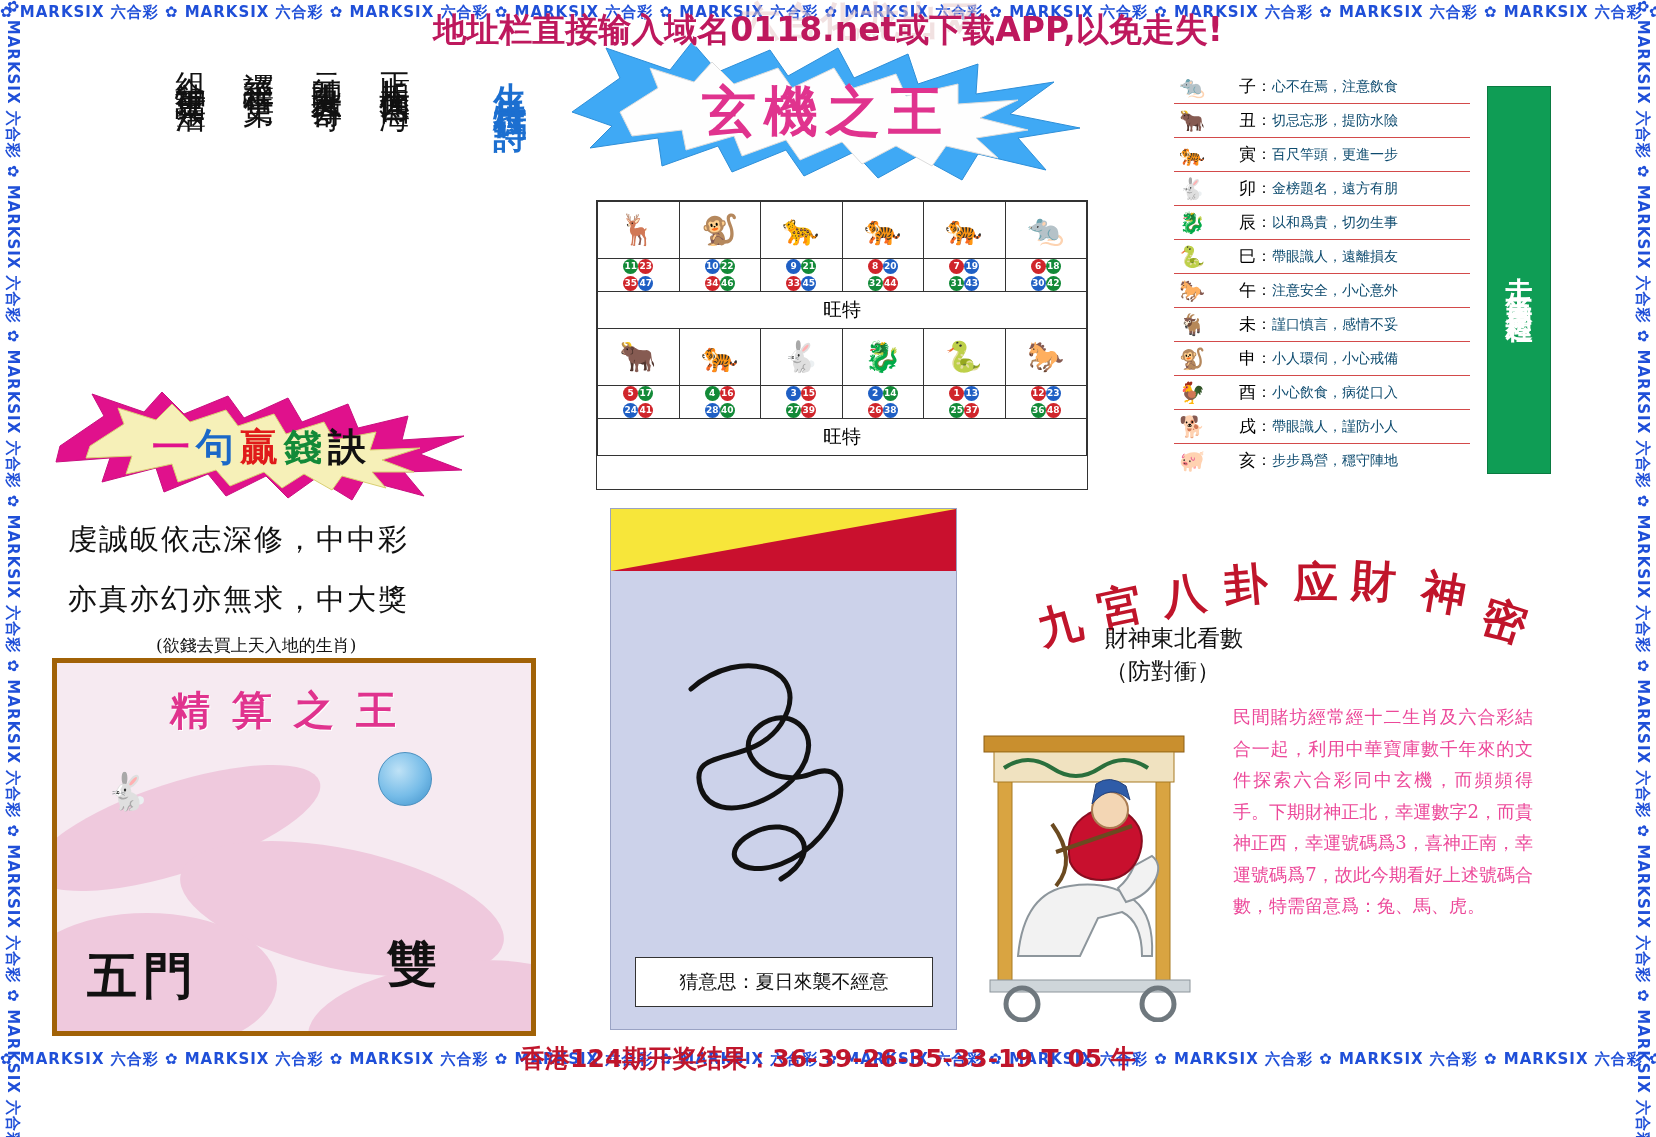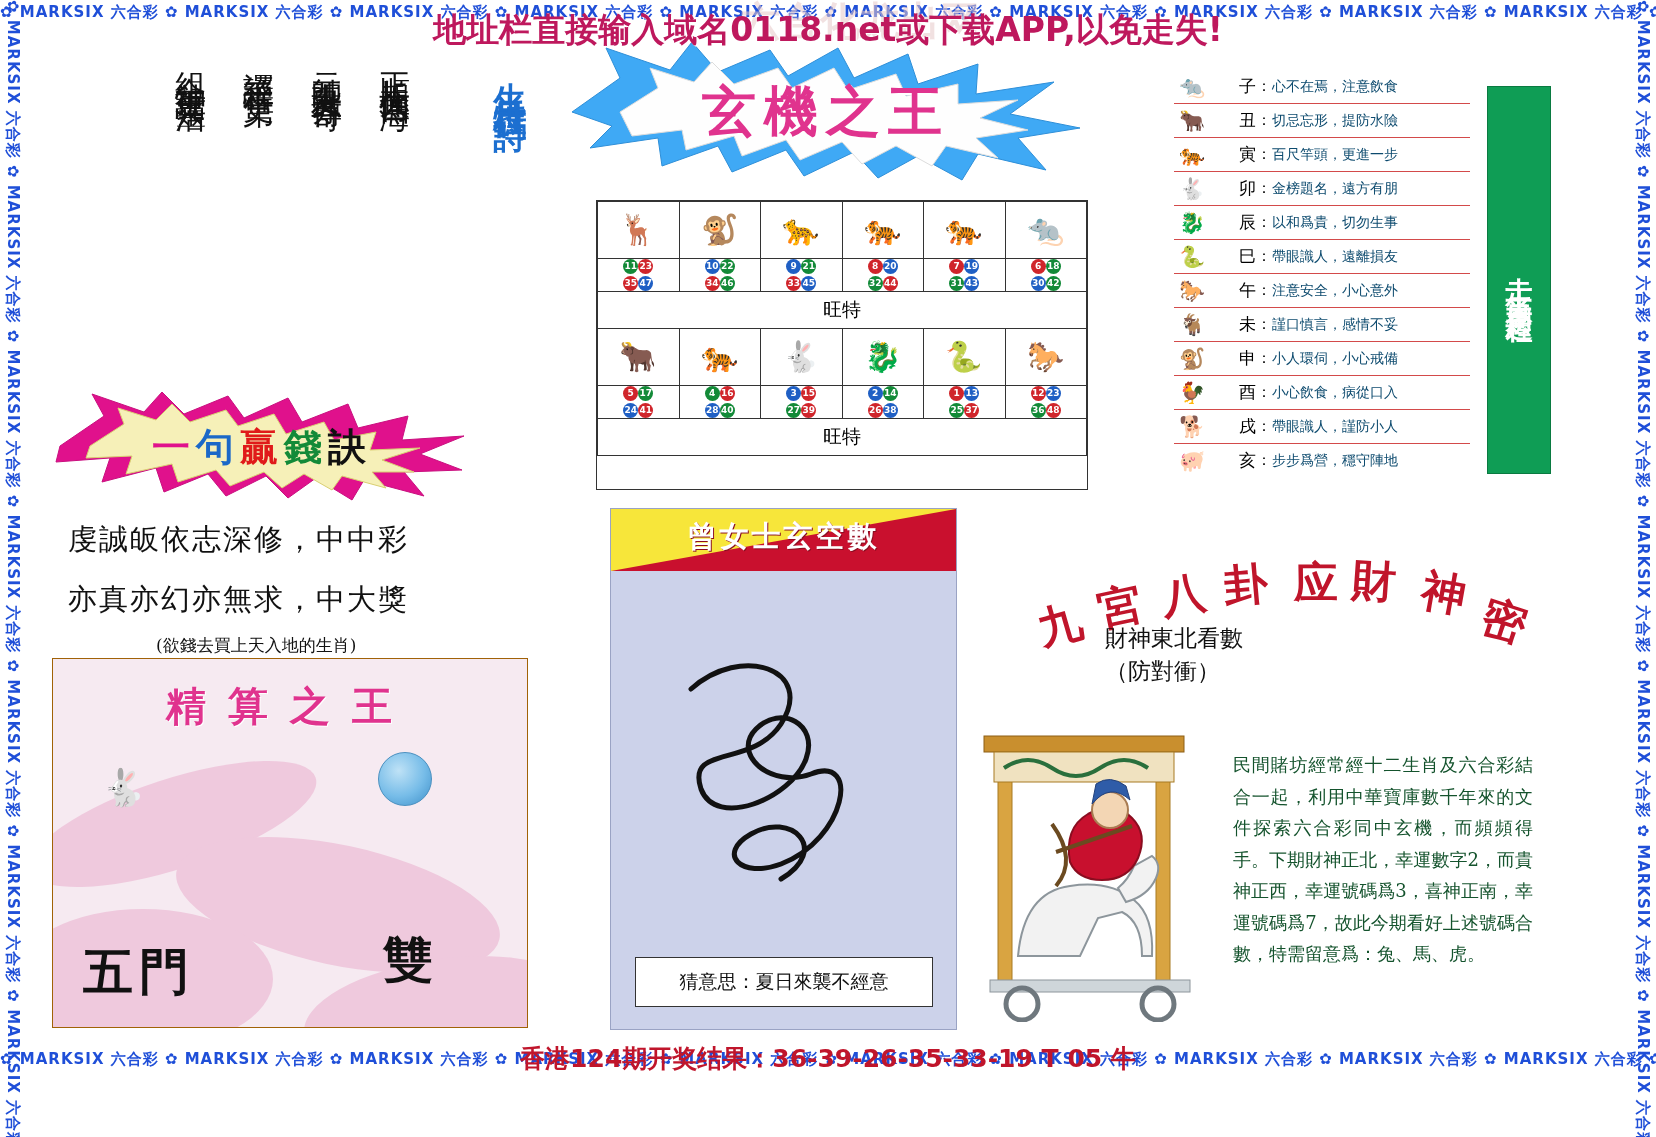--- a/index.html
+++ b/index.html
@@ -74,21 +74,21 @@
     font-size:29px;color:#111;letter-spacing:2px;
   }
   .couplet-note{
     position:absolute;font-size:17px;color:#111;
     font-family:"DejaVu Serif","Liberation Serif",serif;
   }
 
   
   .pink-panel{
     position:absolute;left:52px;top:658px;width:474px;height:368px;
-    background:#f6eaf1;border:1px solid #a16207;overflow:hidden;
+    background:#f6eaf1;border:5px solid #a16207;overflow:hidden;
   }
   .pink-blob{position:absolute;background:#efc9dd;}
   .pink-title{
     position:absolute;left:0;top:20px;width:474px;text-align:center;
     font-family:"DejaVu Serif","Liberation Serif",serif;
     font-size:40px;font-weight:bold;color:#e0338e;letter-spacing:22px;
     text-shadow:1px 1px 0 #fff;
   }
   .pink-big{
     position:absolute;font-family:"DejaVu Serif","Liberation Serif",serif;
@@ -169,22 +169,22 @@
     position:absolute;left:1030px;top:548px;width:520px;height:110px;
     font-family:"DejaVu Serif","Liberation Serif",serif;
     font-size:44px;font-weight:bold;color:#c0152b;
   }
   .bt-ch{position:absolute;}
   .bagua-lines{
     position:absolute;left:1105px;top:622px;width:420px;
     font-family:"DejaVu Serif","Liberation Serif",serif;font-size:23px;color:#111;line-height:1.45;
   }
   .bagua-body{
-    position:absolute;left:1233px;top:749px;width:300px;
-    font-family:"DejaVu Serif","Liberation Serif",serif;font-size:18px;color:#14532d;
+    position:absolute;left:1233px;top:701px;width:300px;
+    font-family:"DejaVu Serif","Liberation Serif",serif;font-size:18px;color:#ec4899;
     line-height:1.75;text-align:justify;
   }
   .warrior{position:absolute;left:960px;top:712px;width:260px;height:310px;}
 
   .footer{
     position:absolute;left:0;top:1042px;width:1656px;text-align:center;
     font-size:25px;font-weight:bold;color:#c0152b;z-index:21;
   }
 </style>
 </head>
@@ -421,21 +421,20 @@
           <tr>
             <td colspan="6" class="zlabel">旺特</td>
           </tr>
         </tbody>
     </table>
   </div>
 
   <div class="zeng">
     <div class="zeng-head">
       <div class="zeng-head-yellow"></div>
-      <div class="zeng-title">曾女士玄空數</div>
     </div>
     <svg class="zeng-draw" viewBox="0 0 300 280">
       <path d="M60,40 C110,-5 185,20 150,75 C120,120 55,95 70,140 C85,180 160,150 175,110 C188,75 150,55 125,80
                C100,105 140,140 180,125 C230,105 215,190 150,215 C110,230 85,205 120,185 C160,162 200,200 150,230" fill="none" stroke="#111" stroke-width="5" stroke-linecap="round"></path>
     </svg>
     <div class="zeng-foot">
       <span>猜意思：</span>
       <span>夏日來襲不經意</span>
     </div>
   </div>

